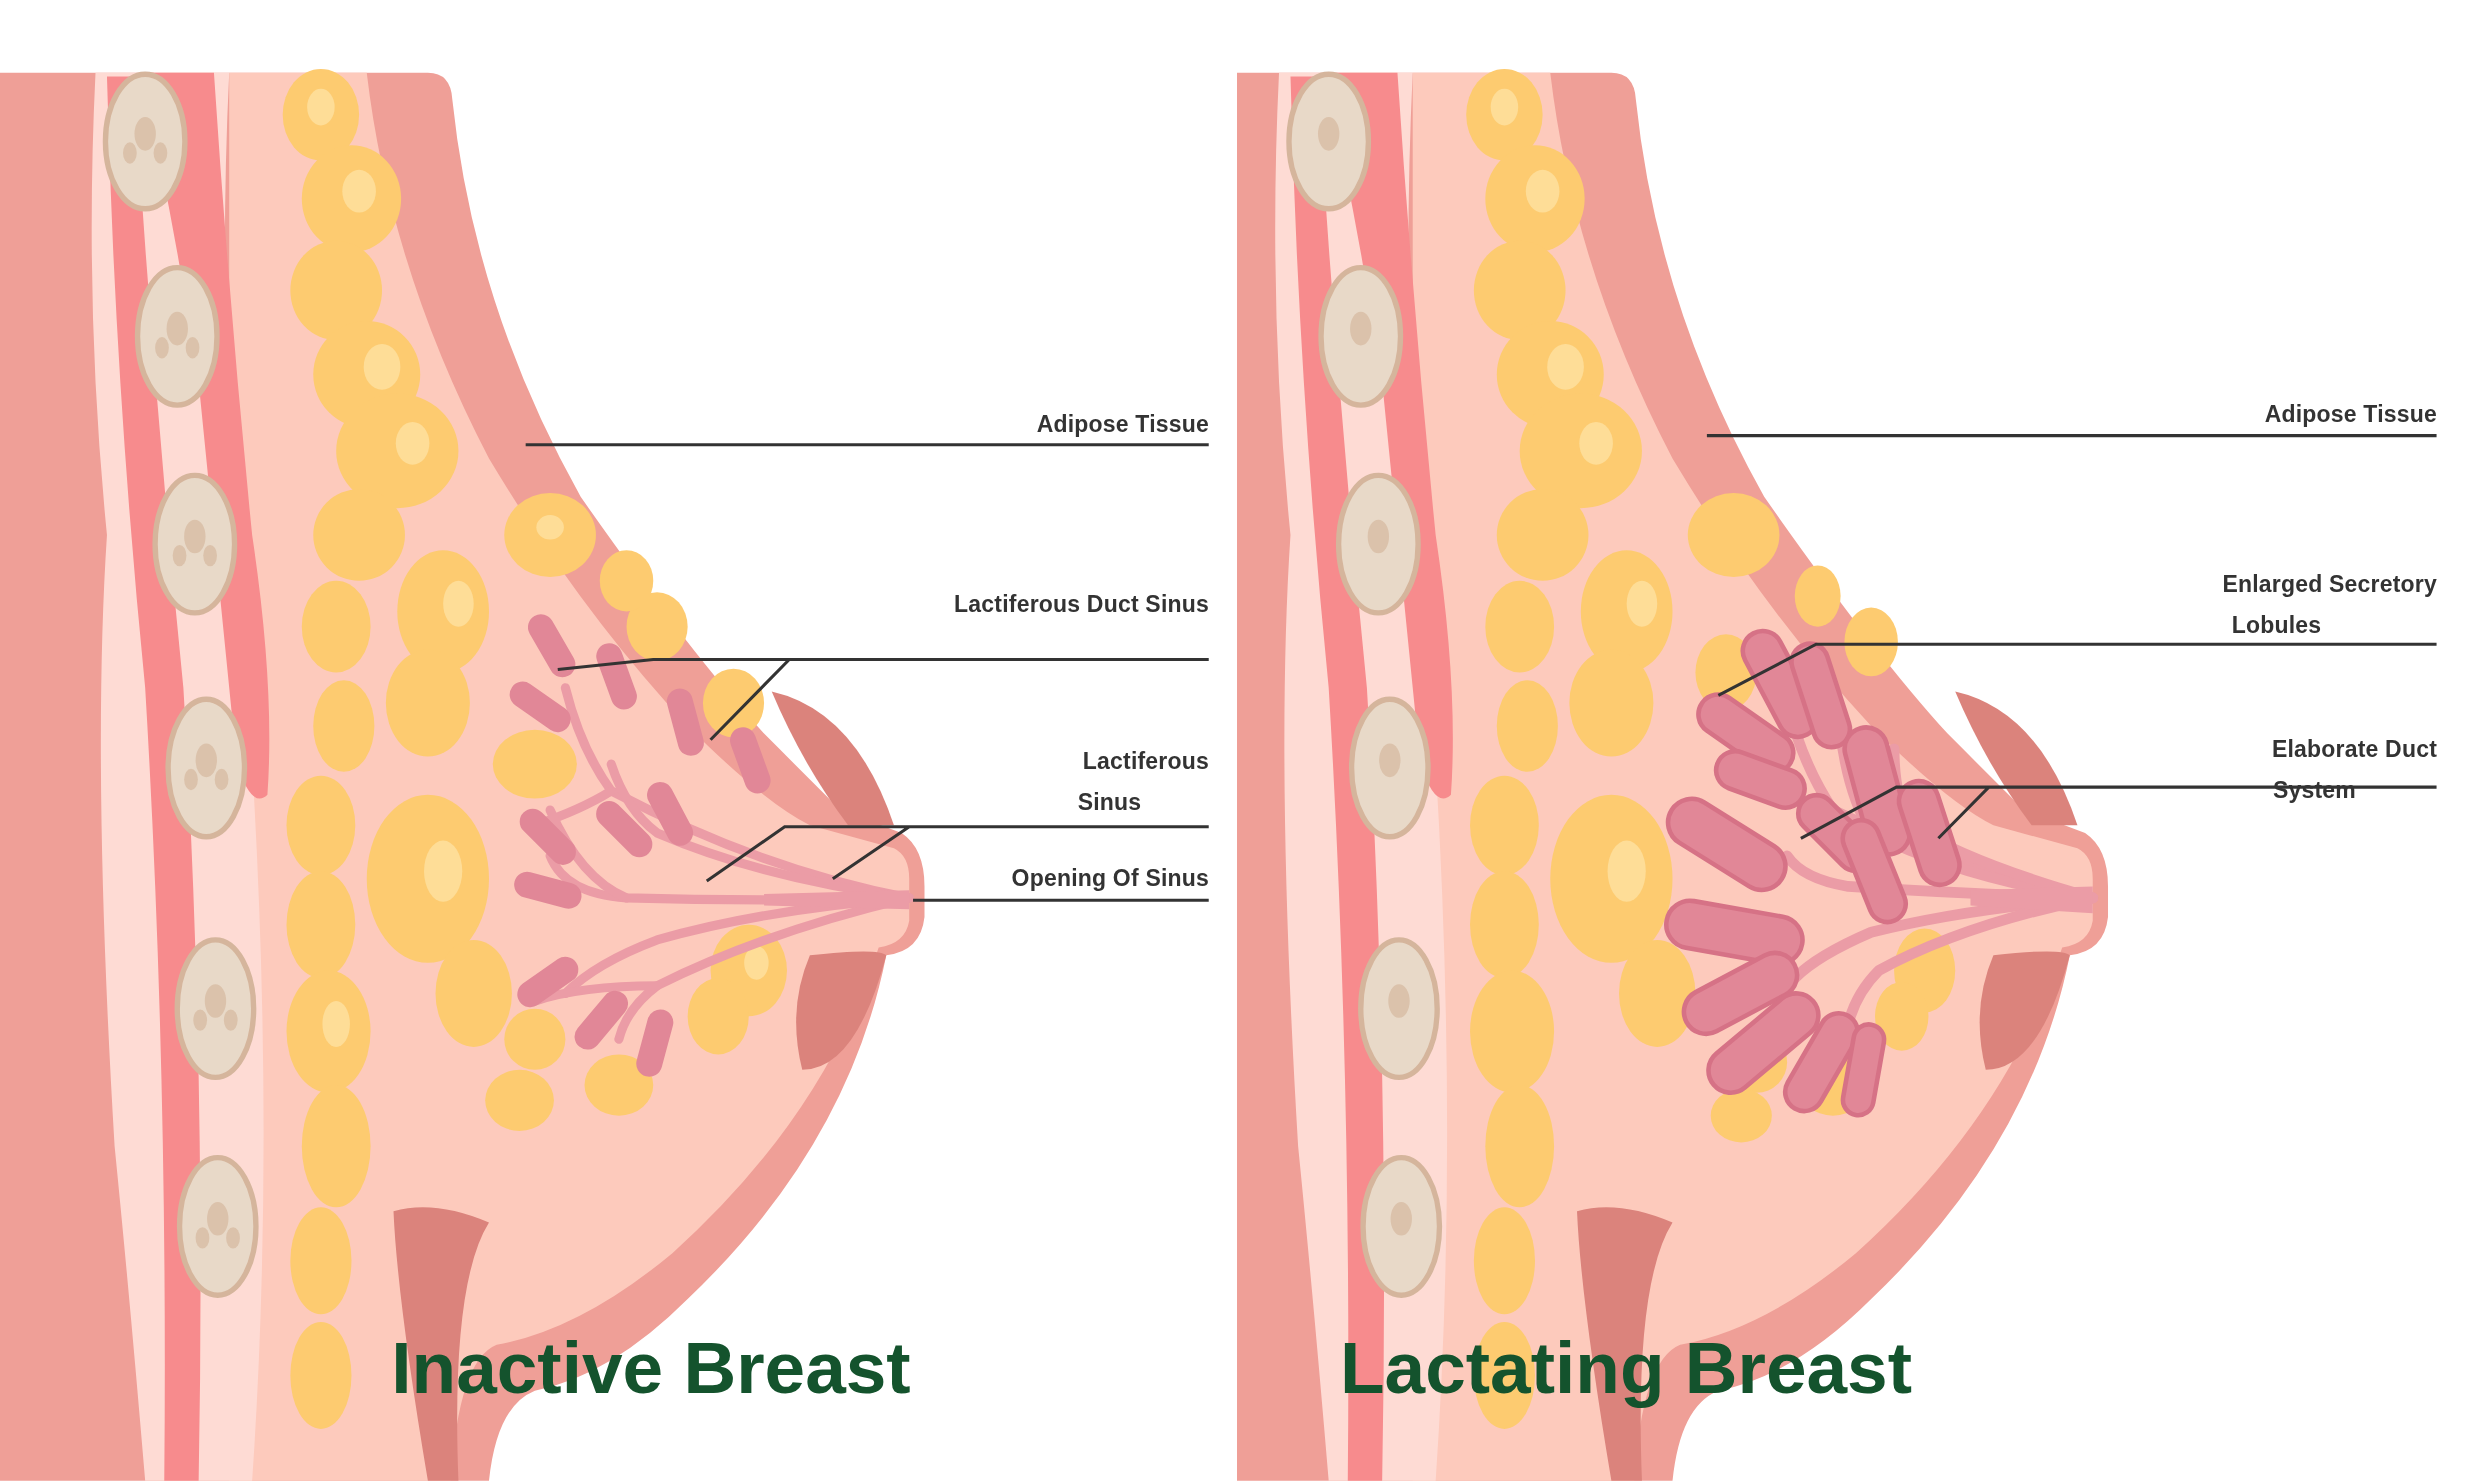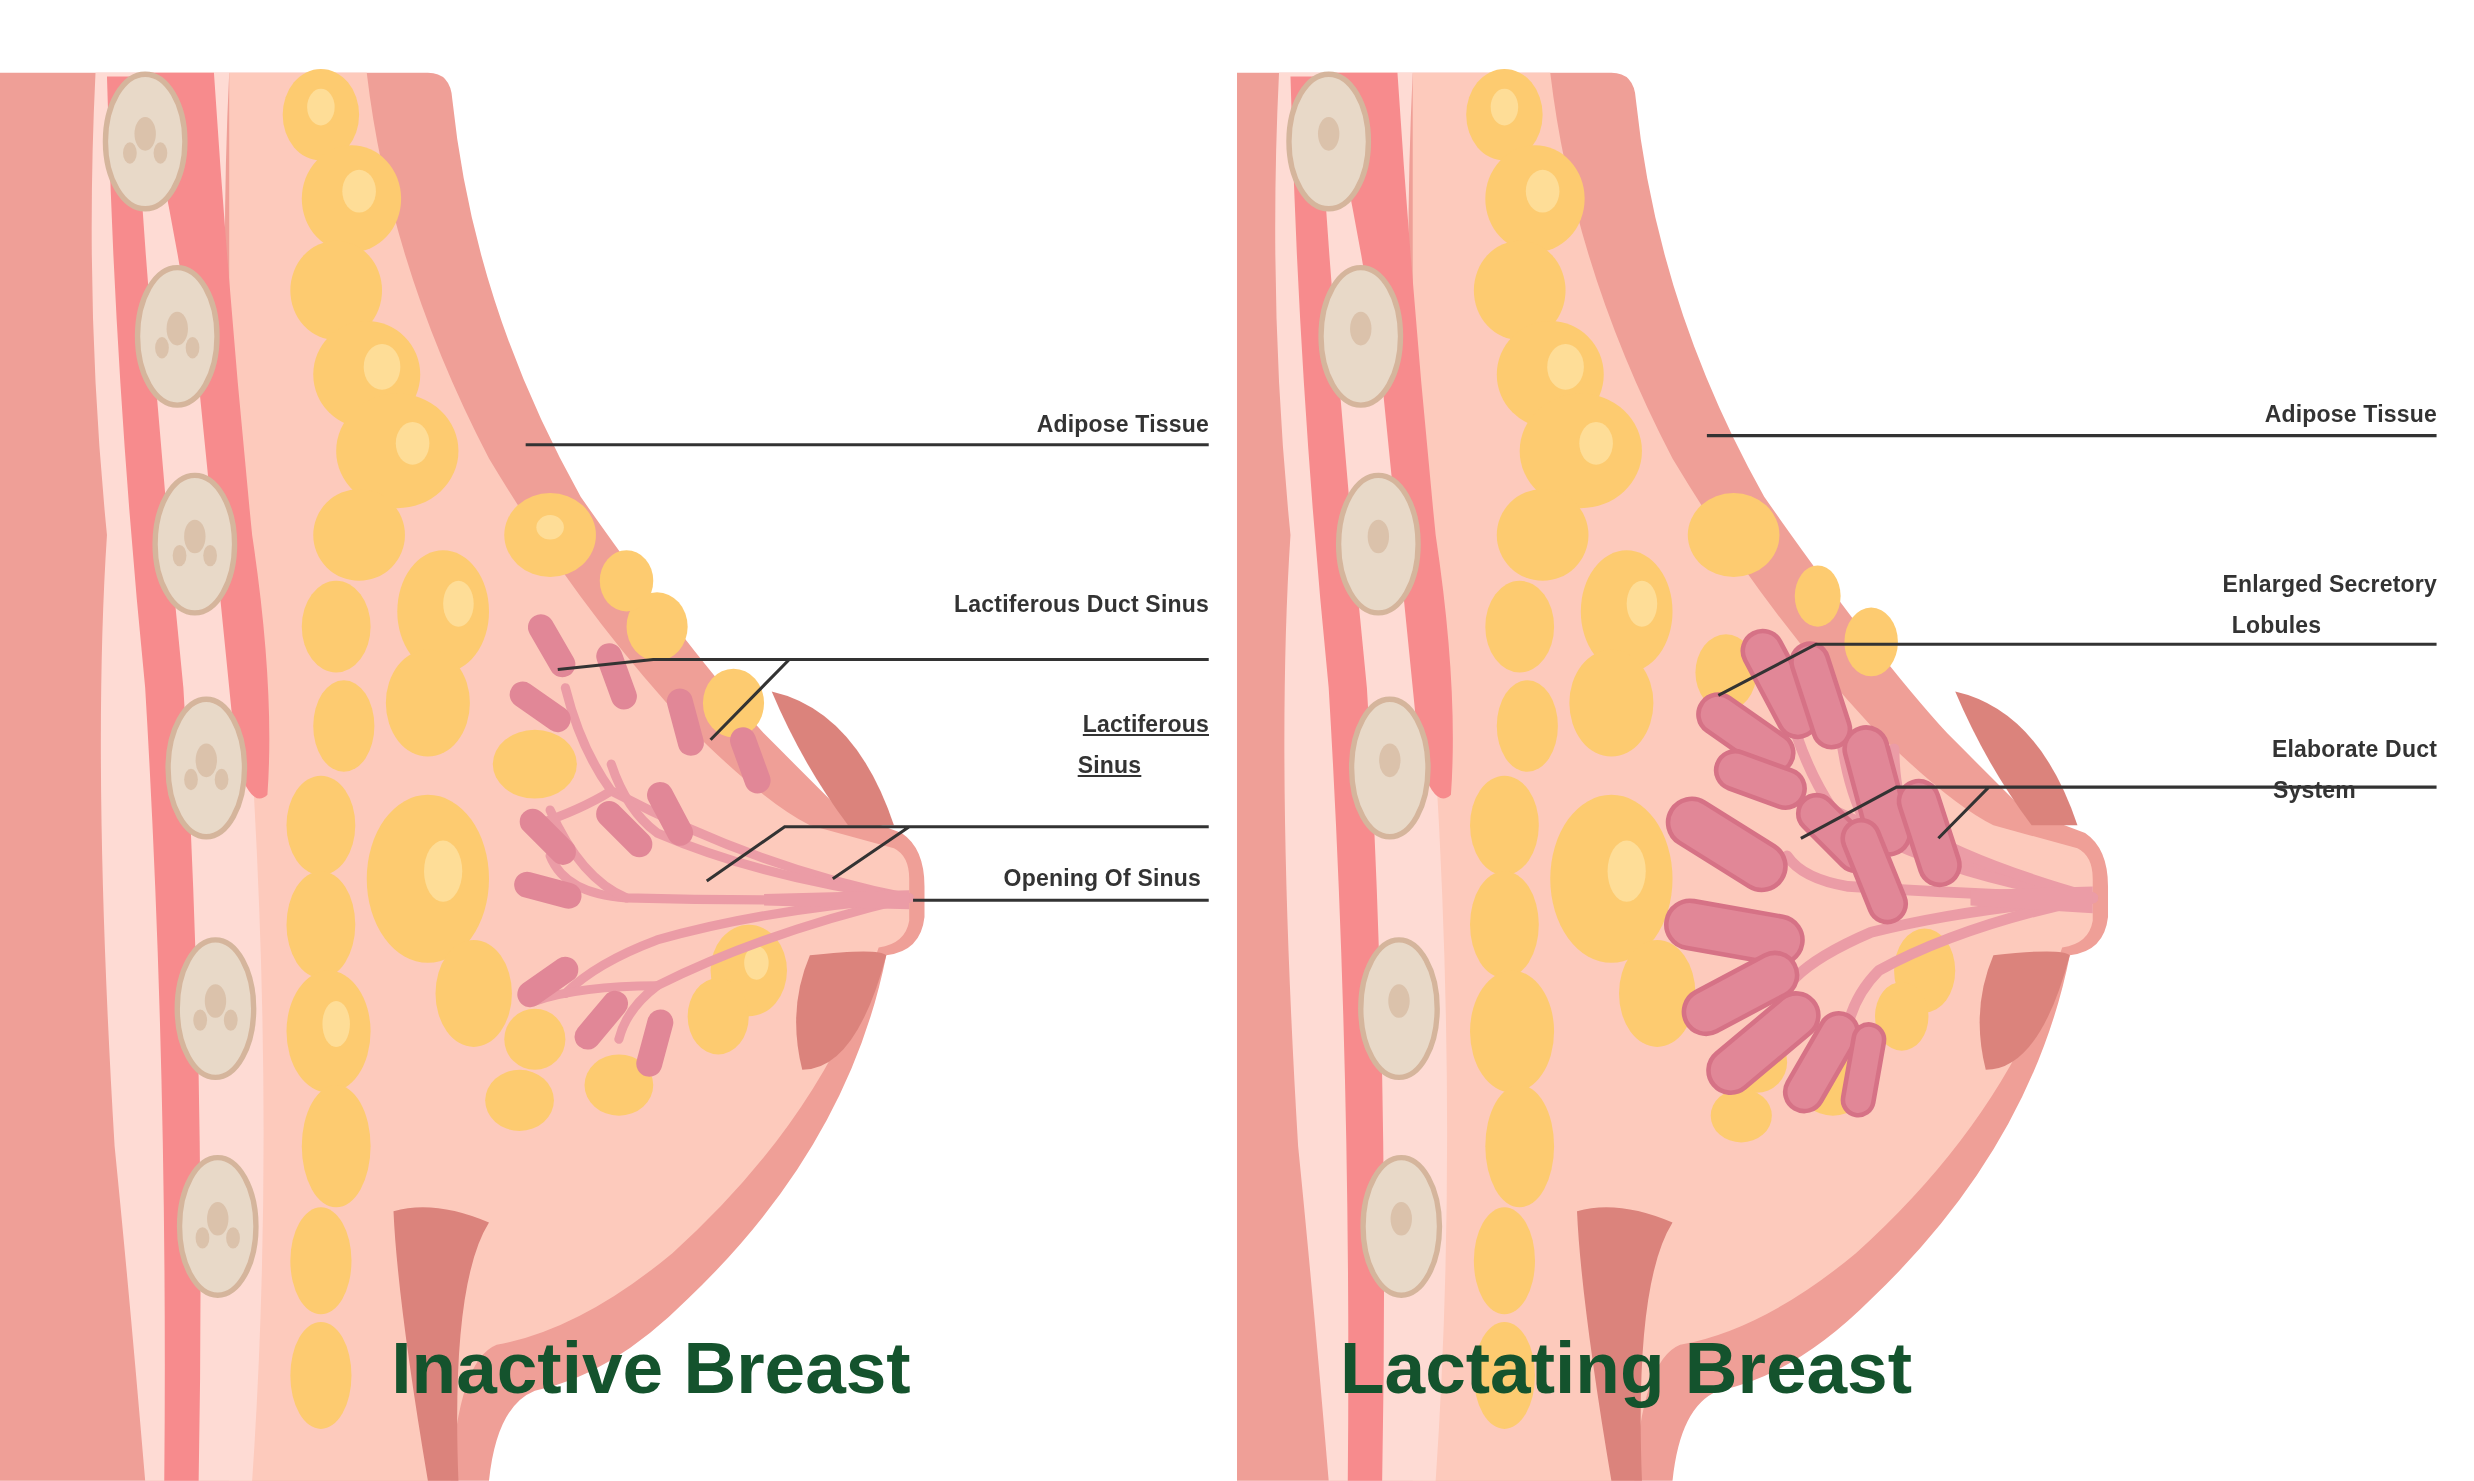--- a/index.html
+++ b/index.html
@@ -132,25 +132,25 @@
     <g stroke="#333333" stroke-width="4" fill="none">
       <path d="M688 582 L1582 582"></path>
       <path d="M730 876 L855 863 L1582 863 M930 968 L1033 863"></path>
       <path d="M925 1153 L1027 1082 L1582 1082 M1090 1150 L1190 1082"></path>
       <path d="M1195 1178 L1582 1178"></path>
     </g>
   </svg>
 
   <div class="label" style="right:28px; top:404px;">Adipose Tissue</div>
   <div class="label" style="right:28px; top:584px;">Lactiferous Duct Sinus</div>
-  <div class="label" style="right:28px; top:704px; width:199px;text-decoration:underline;">
+  <div class="label" style="right:28px; top:741px; width:199px;">
     <div>Lactiferous</div>
     <div style="text-align:center;">Sinus</div>
   </div>
-  <div class="label" style="right:36px; top:858px;margin-left:12px;">Opening Of Sinus</div>
+  <div class="label" style="right:28px; top:858px;margin-left:12px;">Opening Of Sinus</div>
 
   <div class="title" style="left:269px;">Inactive Breast</div>
 </div>
 
 <div class="panel right">
   <svg class="illus" viewBox="0 0 1619 1938">
     <path d="M60 95 L490 95 Q520 95 522 130 Q550 400 690 650 Q830 850 930 960 Q990 1020 1030 1060 L1110 1090 Q1140 1110 1140 1160 L1140 1200 Q1135 1245 1090 1250 Q1040 1500 830 1700 Q730 1800 630 1820 Q580 1840 570 1938 L0 1938 L0 95 Z" fill="#ef9f97"></path>
     <path d="M230 95 L410 95 Q440 350 570 600 Q690 800 830 950 Q930 1050 990 1080 L1100 1110 Q1120 1120 1120 1150 L1120 1205 Q1115 1235 1080 1240 Q1010 1460 810 1640 Q690 1740 580 1760 Q530 1780 520 1938 L230 1938 Z" fill="#fdcabc"></path>
     <path d="M940 905 Q1050 930 1100 1080 L1040 1080 Q980 1000 940 905 Z" fill="#db837c"></path>
     <path d="M990 1250 Q1080 1240 1090 1250 Q1050 1400 980 1400 Q960 1320 990 1250 Z" fill="#db837c"></path>

